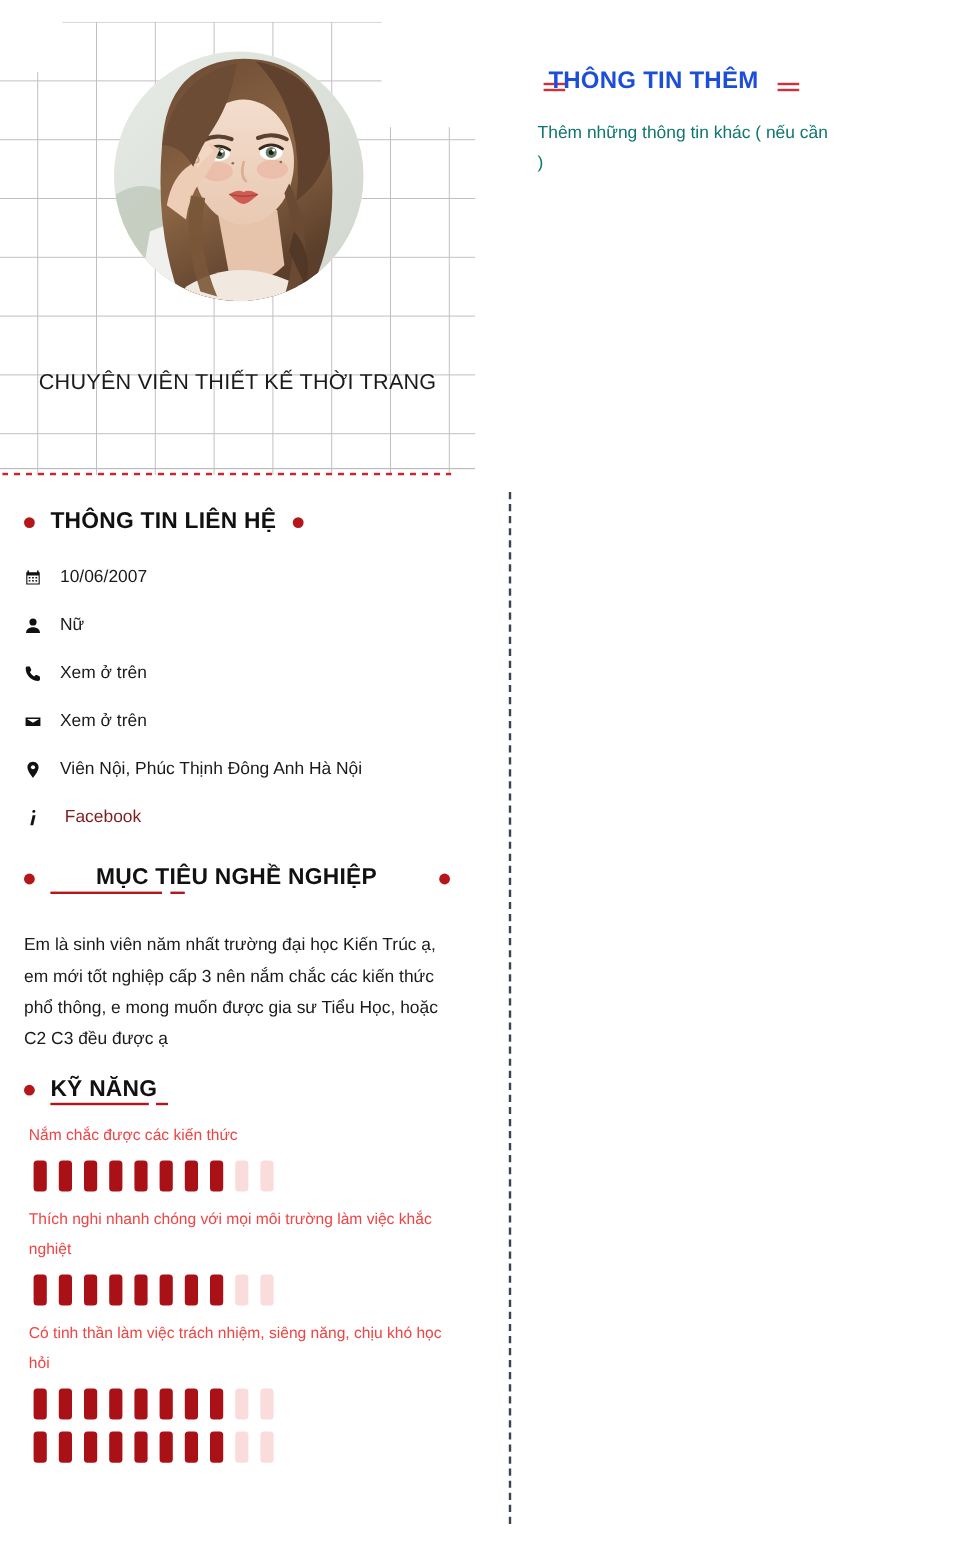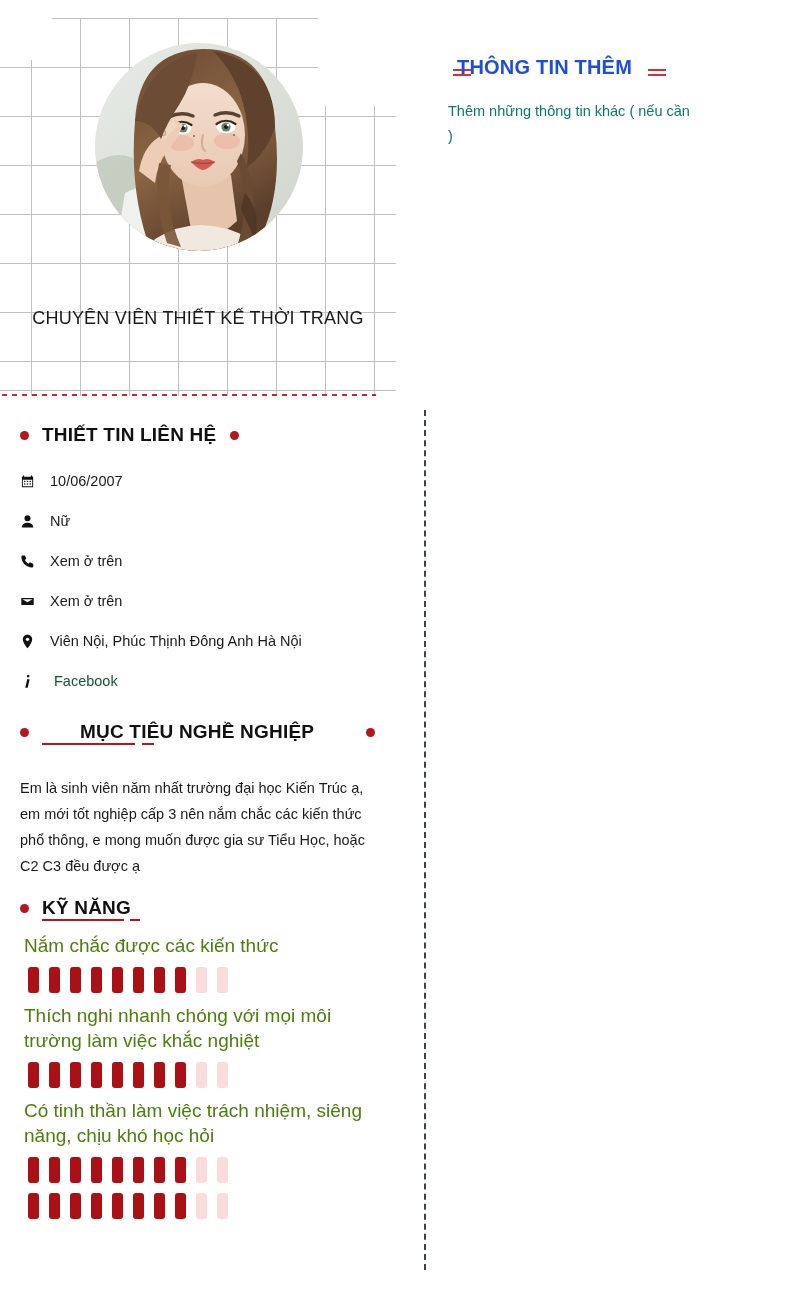--- a/index.html
+++ b/index.html
@@ -111,30 +111,30 @@
   .c-row {
     display:flex; align-items:center; height:40px;
     font-size:14.5px; color:#1a1a1a;
   }
   .c-ico {
     width:28px; flex:0 0 auto; display:flex; align-items:center;
     justify-content:flex-start; color:#111;
   }
   .c-ico svg { display:block; }
   .c-val { padding-left:2px; }
-  .c-val.muted { color:#14532d; padding-left:6px; }
+  .c-val.muted { color:#7f1d1d; padding-left:6px; }
 
   .body-text {
     margin-top:28px; font-size:14.5px; line-height:26px; color:#1a1a1a;
     width:360px;
   }
 
   .skill { margin-top:2px; }
   .skill-label {
-    font-size:19px; line-height:25px; color:#4d7c0f;
+    font-size:13px; line-height:25px; color:#ef4444;
     width:358px; padding-left:4px;
   }
   .bars { display:flex; gap:10px; margin-top:9px; margin-bottom:10px; padding-left:8px; }
   .bar {
     width:11px; height:26px; border-radius:3px; background:#fadcdc;
   }
   .bar.on { background:#aa1117; }
 </style>
 </head>
 <body>
@@ -237,21 +237,21 @@
     </div>
     <div class="extra-text">Thêm những thông tin khác ( nếu cần )</div>
   </div>
 
   <div class="v-dashed"></div>
 
   <div class="left-col">
 
     <div class="sec-head">
       <span class="bullet"></span>
-      <span class="sec-title">THIẾT TIN LIÊN HỆ</span>
+      <span class="sec-title">THÔNG TIN LIÊN HỆ</span>
       <span class="bullet trail"></span>
     </div>
 
     <div class="contact-list">
 
       <div class="c-row">
         <span class="c-ico">
           <svg width="15" height="15" viewBox="0 0 16 16" fill="#111">
             <path d="M2 3h1V1.6h1.4V3h7.2V1.6H13V3h1v11H2V3zm1 3v7h10V6H3z"></path>
             <rect x="4.2" y="7.3" width="1.5" height="1.3"></rect>

